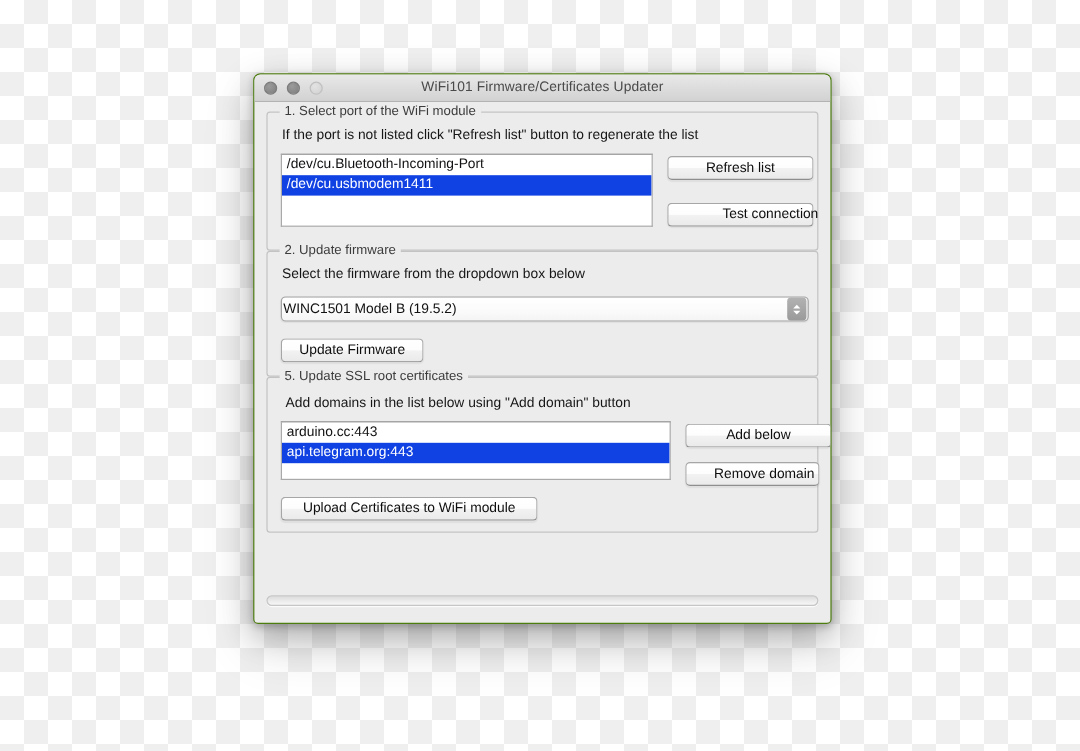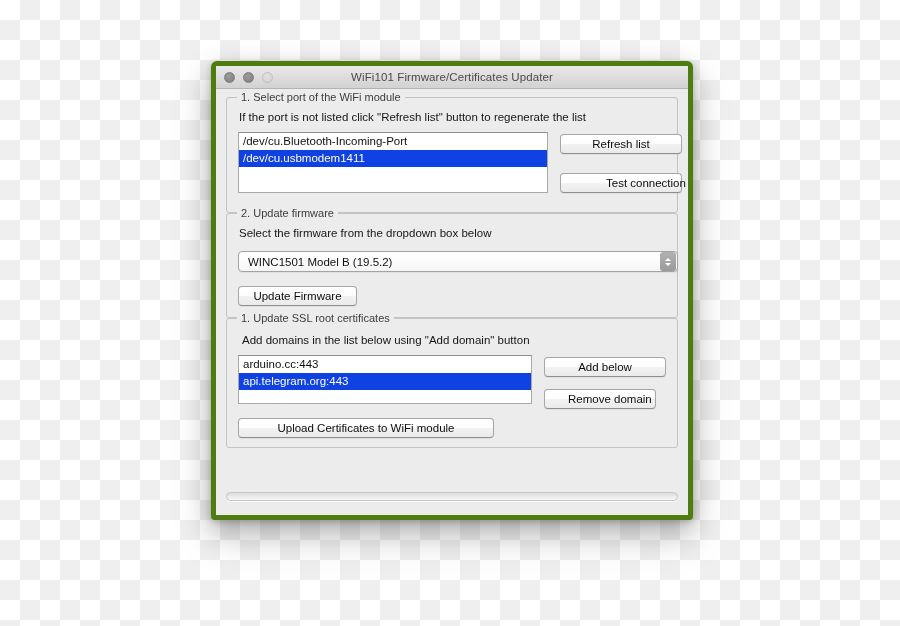--- a/index.html
+++ b/index.html
@@ -21,21 +21,21 @@
   }
 
   
   #window {
     position: absolute;
     left: 211px;
     top: 61px;
     width: 482px;
     height: 459px;
     background: #ececec;
-    border: 5px solid #4d7c0f;
+    border: 1px solid #4d7c0f;
     border-radius: 6px 6px 4px 4px;
     box-shadow:
       0 2px 6px rgba(0,0,0,0.20),
       0 10px 26px rgba(0,0,0,0.22),
       0 18px 44px rgba(0,0,0,0.14);
     overflow: hidden;
     box-sizing: border-box;
   }
 
   
@@ -177,21 +177,21 @@
     align-items: center;
     box-sizing: border-box;
     position: relative;
     box-shadow: 0 1px 1px rgba(0,0,0,0.05);
     cursor: default;
   }
   .combo-value {
     flex: 1;
     font-size: 11.5px;
     color: #111111;
-    padding-left: 9px;
+    padding-left: 1px;
     white-space: nowrap;
     overflow: hidden;
     user-select: none;
   }
   .combo-arrow {
     width: 16px;
     height: 19px;
     margin-right: 1px;
     border-radius: 3px;
     background: linear-gradient(to bottom, #b2b2b2, #9a9a9a);
@@ -280,35 +280,35 @@
             <span class="chev down"></span>
           </div>
         </div>
         <div class="center-btn-wrap" style="margin-top:14px;">
           <div class="btn" style="width:119px;">Update Firmware</div>
         </div>
       </div>
     </div>
 
     <div class="group" style="height:130px;">
-      <div class="group-title">1. Update SSL root certificates</div>
+      <div class="group-title">5. Update SSL root certificates</div>
       <div class="group-body" style="padding-top:15px;">
         <div class="helper-text" style="margin-left:4px;">Add domains in the list below using "Add domain" button</div>
         <div class="row">
-          <div class="listbox" style="width:294px;height:49px;">
+          <div class="listbox" style="width:325px;height:49px;">
             <div class="li">arduino.cc:443</div>
             <div class="li selected">api.telegram.org:443</div>
           </div>
           <div class="side-buttons">
             <div class="btn" style="width:122px;margin-top:2px;">Add below</div>
             <div class="btn" style="width:112px;margin-top:12px;padding-left:23px;">Remove domain</div>
           </div>
         </div>
         <div class="center-btn-wrap" style="margin-top:9px;">
-          <div class="btn" style="width:256px;">Upload Certificates to WiFi module</div>
+          <div class="btn" style="width:214px;">Upload Certificates to WiFi module</div>
         </div>
       </div>
     </div>
 
     <div id="progress-area">
       <div id="progress-track">
         <div id="progress-fill" style="width: 0%;"></div>
       </div>
     </div>
 

